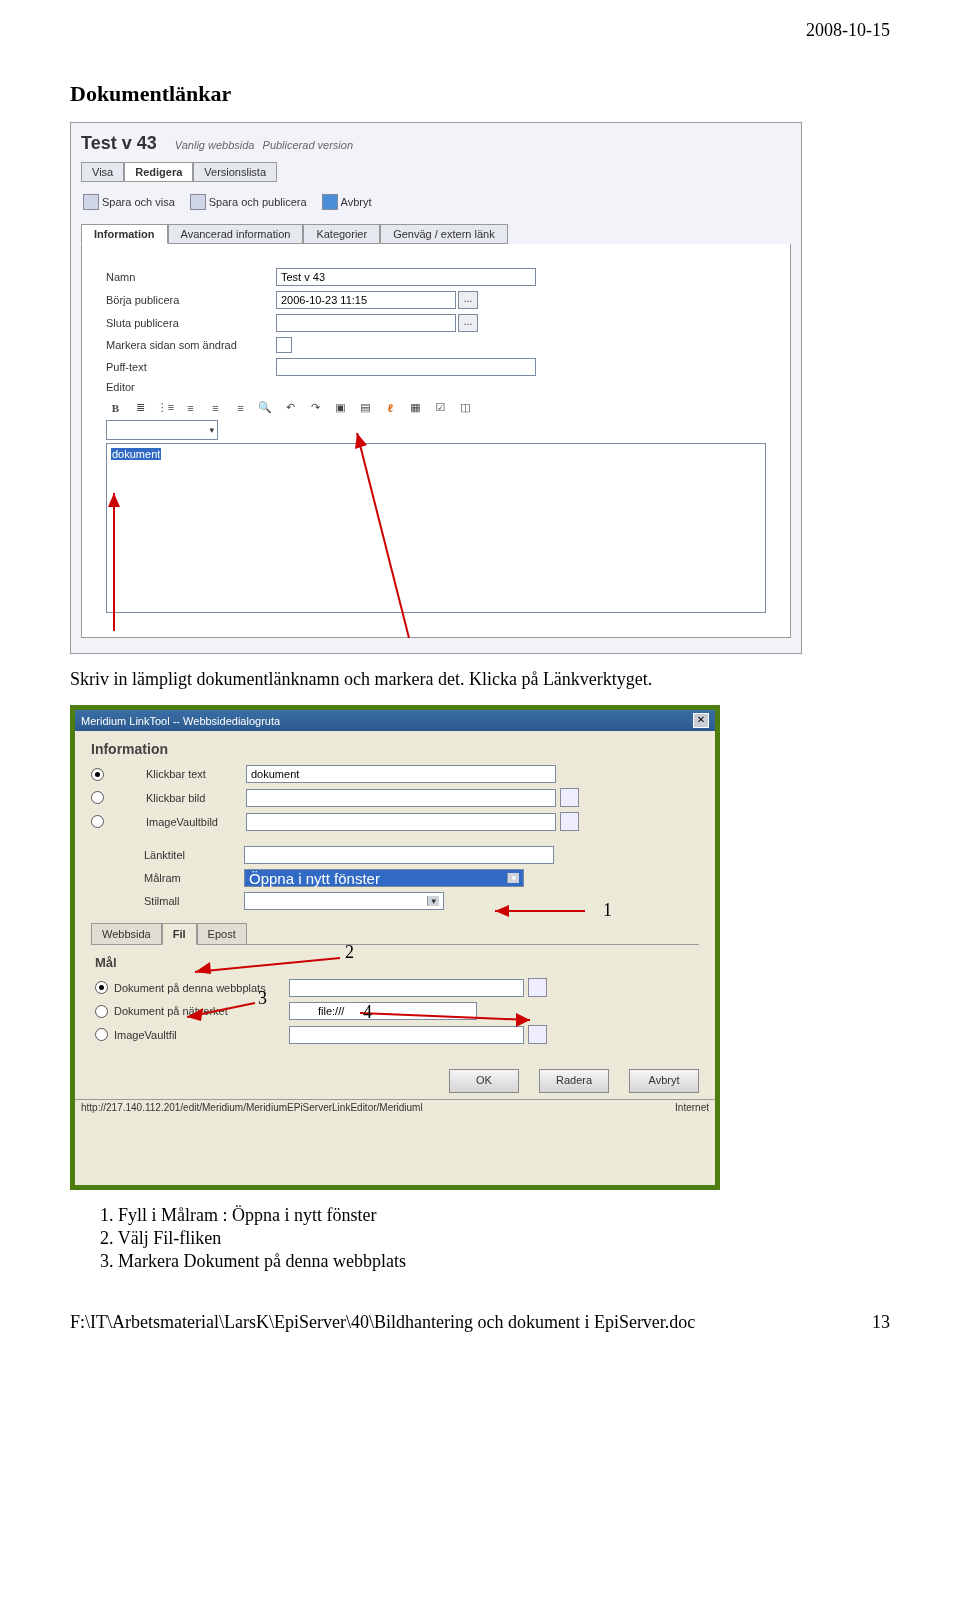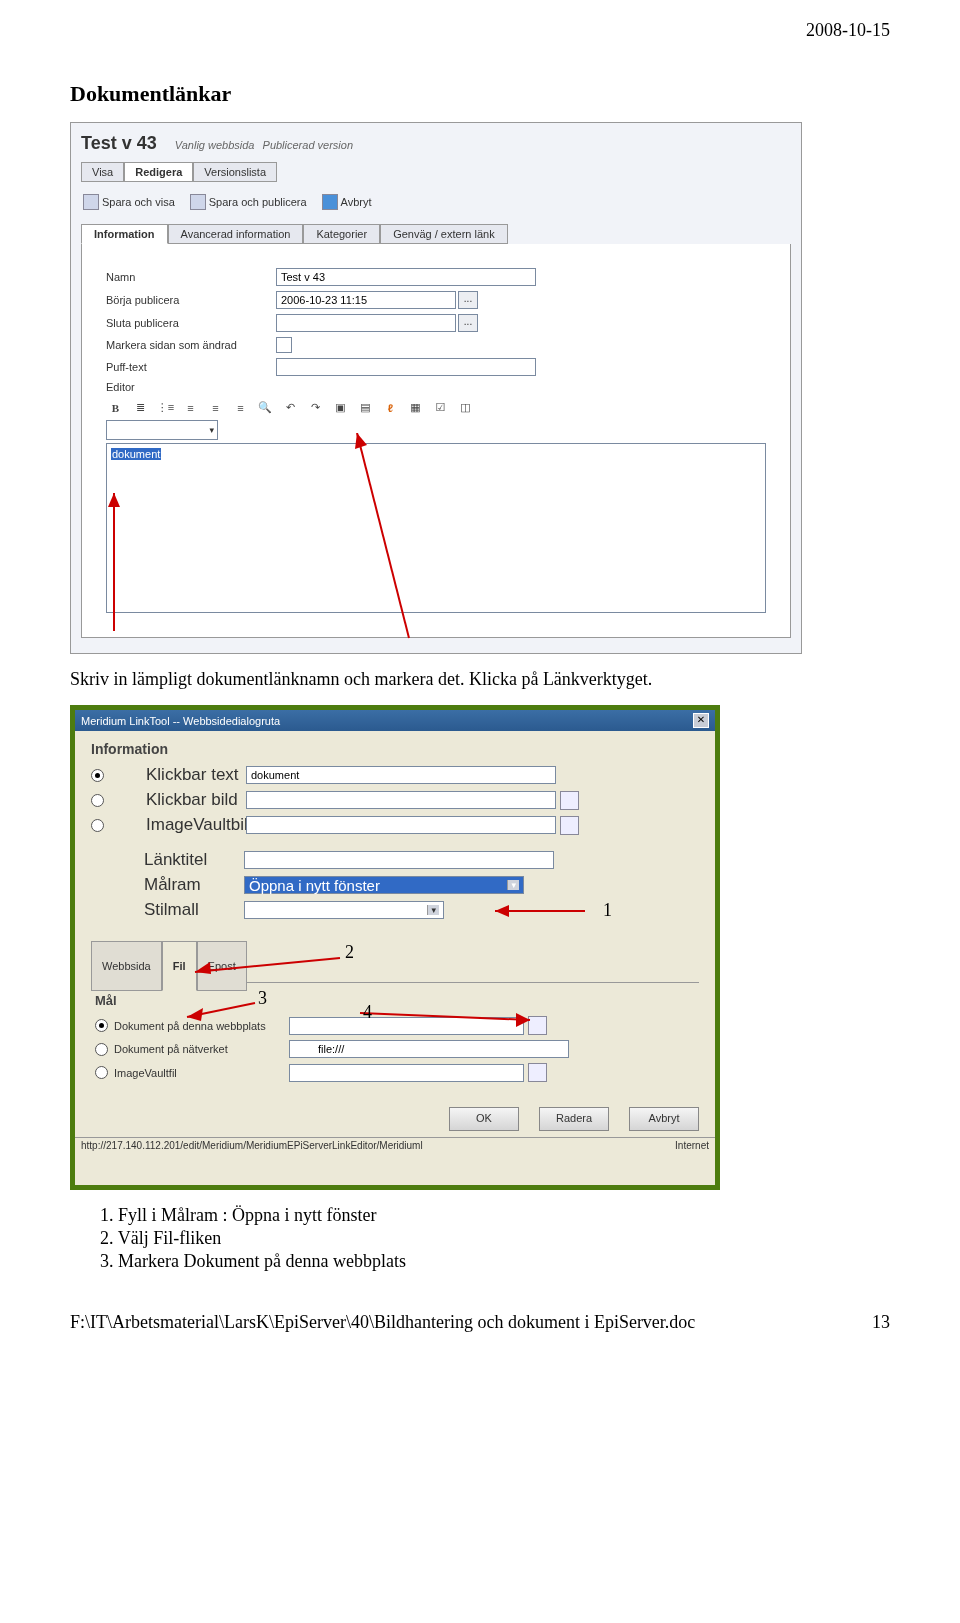--- a/index.html
+++ b/index.html
@@ -137,34 +137,34 @@
   .ss2-x { width: 14px; height: 13px; background: #c8cdd6; border: 1px solid #fff; color: #000; text-align: center; font-size: 10px; line-height: 12px; }
   .ss2-sub {
     background: #555a63; color: #fff; font-size: 11px; padding: 4px 8px;
     display: flex; align-items: center; gap: 6px;
   }
   .ss2-body { padding: 10px 16px; }
   .ss2-h { font-size: 14px; font-weight: bold; color: #444; margin-bottom: 8px; }
   .ss2-row { display: flex; align-items: center; margin-bottom: 5px; }
   .radio { width: 11px; height: 11px; border: 1px solid #555; border-radius: 50%; background: #fff; margin-right: 6px; position: relative; }
   .radio.checked::after { content: ""; width: 5px; height: 5px; background: #000; border-radius: 50%; position: absolute; top: 3px; left: 3px; }
-  .ss2-label { width: 100px; font-size: 17px; padding-left: 36px; }
+  .ss2-label { width: 100px; font-size: 11px; padding-left: 36px; }
   .ss2-input {
     border: 1px solid #7a8aa0; height: 18px; width: 310px; background: #fff;
     font-size: 11px; padding: 0 4px; box-sizing: border-box;
   }
   .ss2-select {
     border: 1px solid #7a8aa0; height: 18px; width: 200px; background: #fff;
     font-size: 15px; padding: 0 4px; box-sizing: border-box;
     display: flex; justify-content: space-between; align-items: center;
   }
   .ss2-select::after { content: "▾"; font-size: 9px; background: #cfd3dc; padding: 0 3px; border-left: 1px solid #999; }
   .file-icon { width: 17px; height: 17px; background: #eef; border: 1px solid #889; margin-left: 4px; }
   .ss2-tabs { display: flex; margin-top: 12px; border-bottom: 1px solid #999; }
-  .ss2-tab { padding: 18px 10px; border: 1px solid #999; background: #e0ddd3; font-size: 11px; position: relative; top: 9px; }
+  .ss2-tab { padding: 4px 10px; border: 1px solid #999; background: #e0ddd3; font-size: 11px; position: relative; top: 1px; }
   .ss2-tab.active { background: #ece9d8; font-weight: bold; border-bottom: 1px solid #ece9d8; }
   .ss2-subarea { padding: 10px 4px; }
   .ss2-buttons { display: flex; justify-content: flex-end; gap: 20px; padding: 0 16px 6px 0; }
   .ss2-btn { width: 68px; height: 22px; background: linear-gradient(#f5f5f5, #d5d5d5); border: 1px solid #888; font-size: 11px; text-align: center; line-height: 20px; }
   .ss2-status { background: #ece9d8; border-top: 1px solid #999; font-size: 10px; padding: 2px 6px; display: flex; justify-content: space-between; }
   .red-overlay { position: absolute; pointer-events: none; }
   .anno-number { position: absolute; font-family: "Times New Roman", serif; font-size: 18px; color: #000; }
 
   .num-list { font-size: 18px; margin: 10px 0 40px 30px; }
   .num-list div { margin-bottom: 2px; }
@@ -343,21 +343,21 @@
         <div class="ss2-h" style="font-size:13px;">Mål</div>
         <div class="ss2-row">
           <div class="radio checked"></div>
           <div style="width:175px; font-size:11px;">Dokument på denna webbplats</div>
           <input class="ss2-input" style="width: 235px;">
           <div class="file-icon"></div>
         </div>
         <div class="ss2-row">
           <div class="radio"></div>
           <div style="width:175px; font-size:11px;">Dokument på nätverket</div>
-          <input class="ss2-input" style="width: 280px; padding-left: 28px;" value="file:///">
+          <input class="ss2-input" style="width: 188px; padding-left: 28px;" value="file:///">
         </div>
         <div class="ss2-row">
           <div class="radio"></div>
           <div style="width:175px; font-size:11px;">ImageVaultfil</div>
           <input class="ss2-input" style="width: 235px;">
           <div class="file-icon"></div>
         </div>
       </div>
     </div>
     <div class="ss2-buttons">

